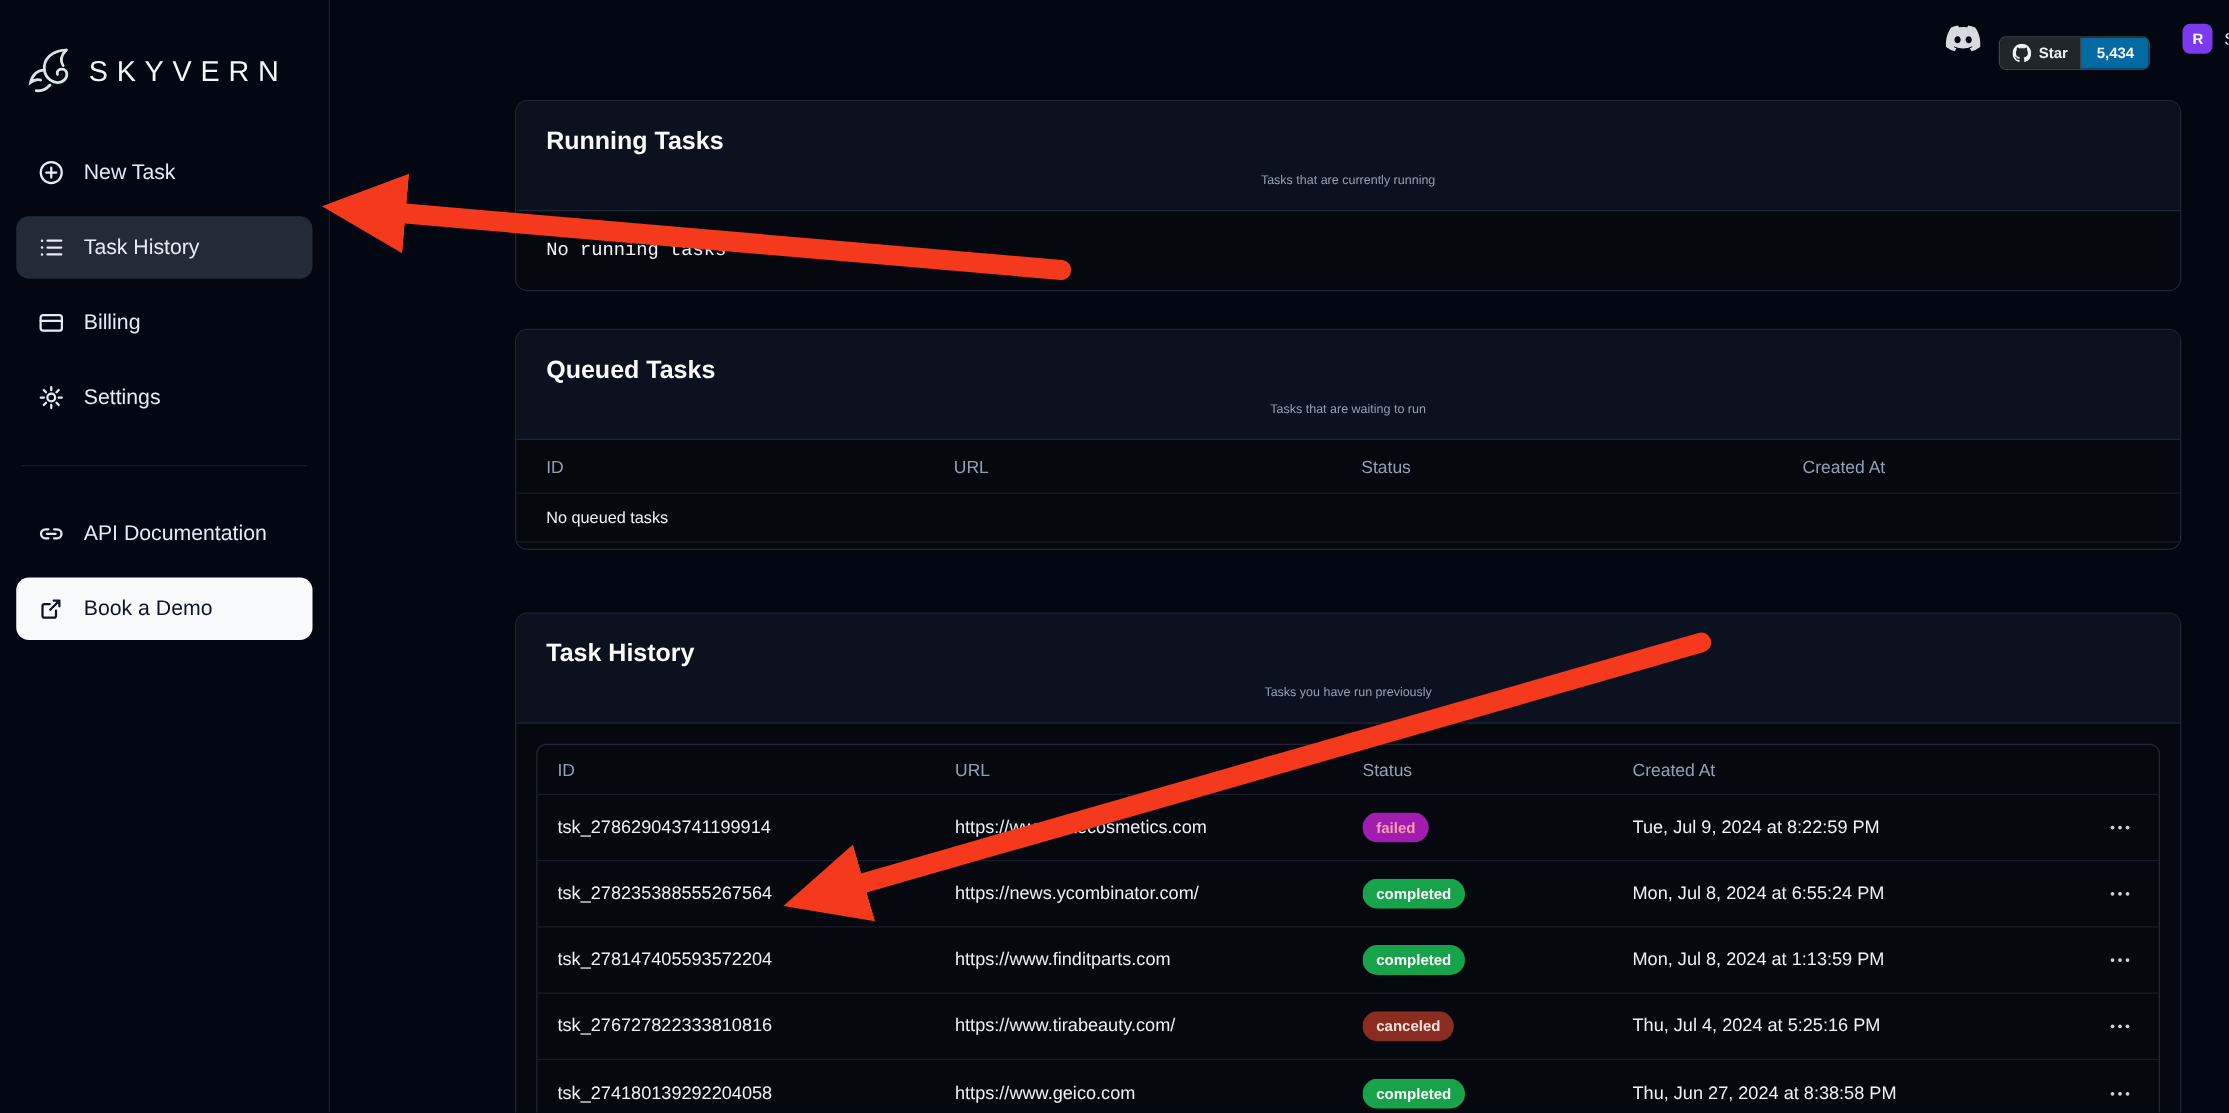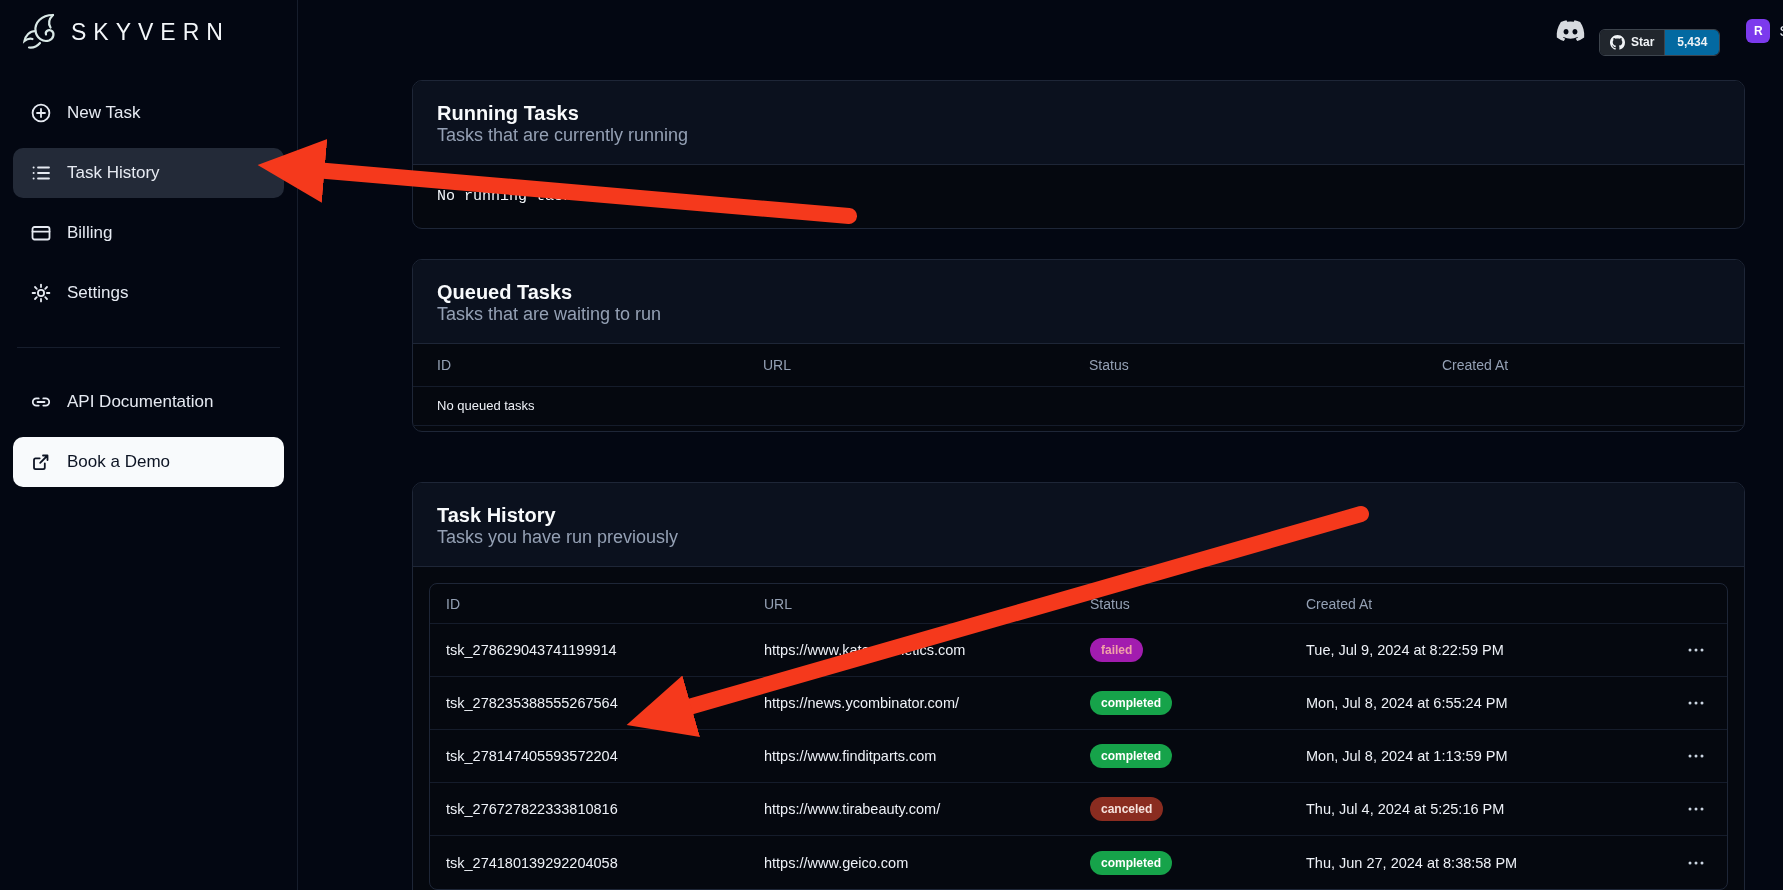--- a/index.html
+++ b/index.html
@@ -8,22 +8,22 @@
     --active-item-bg:#232a38; --demo-button-bg:#f8fafc; --demo-button-text:#0d1424;
     --avatar-bg:#7c3aed; --arrow:#f5391c; --logo:#d9e8e6;
   }
   *{box-sizing:border-box; margin:0; padding:0;}
   html,body{width:1783px; height:890px; overflow:hidden;}
   body{
     background:var(--bg); color:var(--text);
     font-family:"Liberation Sans", sans-serif; position:relative;
   }
   
-  .sidebar{position:absolute; left:0; top:0; bottom:0; width:298px;
-    border-right:1px solid var(--sidebar-border); padding:6px 13px; display:flex; flex-direction:column;text-align:right;}
+  .sidebar{position:absolute; left:0; top:0; bottom:0; width:264px;
+    border-right:1px solid var(--sidebar-border); padding:31px 13px; display:flex; flex-direction:column;text-align:right;}
   .logo-row{display:flex; align-items:center; gap:10px; padding:4px 6px 10px;}
   .logo-text{font-size:23px; letter-spacing:7px; color:#f3f6f9; font-weight:400;}
   .nav{display:flex; flex-direction:column; gap:10px; margin-top:24px;}
   .nav-item{display:flex; align-items:center; gap:15px; height:50px; padding:0 17px;
     border-radius:10px; font-size:17px; color:#e6eaf2; cursor:pointer;}
   .nav-item.active{background:var(--active-item-bg);}
   .nav-item.demo{background:var(--demo-button-bg); color:var(--demo-button-text); font-weight:500;}
   .nav-divider{height:1px; background:var(--sidebar-border); margin:19px 4px;}
   .icon{width:22px; height:22px; flex:0 0 auto; display:block;}
   .icon svg{width:100%; height:100%; display:block;}
@@ -41,21 +41,21 @@
     display:flex; align-items:center; justify-content:center; font-size:12px; font-weight:700; margin-left:26px; cursor:pointer;}
   .edge-text{margin-left:9px; font-size:14px; color:#e8ecf4;}
 
   
   .content{position:absolute; left:412px; top:0; width:1333px; padding-top:80px;}
   .card{border:1px solid var(--border); border-radius:10px; background:var(--card-bg); overflow:hidden;}
   .card + .card{margin-top:30px;}
   .card.history{margin-top:50px;}
   .card-header{padding:20px 24px 18px; background:var(--card-header-bg); border-bottom:1px solid var(--border);}
   .card-title{font-size:20px; font-weight:700; color:#f8fafc; line-height:1.2;}
-  .card-sub{font-size:18px; color:var(--muted); margin-top:0;}
+  .card-sub{font-size:10px; color:var(--muted); margin-top:14px;text-align:center;}
   .empty-row{padding:23px 24px; font-size:15px; color:#f1f5f9;font-family:Liberation Mono, monospace;}
 
   
   .qt-grid{display:grid; grid-template-columns:326px 326px 353px 1fr; padding:0 24px; align-items:center;}
   .qt-head{height:43px; border-bottom:1px solid var(--row-border); color:var(--muted); font-size:14px;}
   .qt-empty{padding:11px 24px 12px; font-size:13px; border-bottom:1px solid var(--row-border);}
   .qt-footpad{height:5px;}
 
   
   .table-wrap{margin:16px; border:1px solid var(--border); border-radius:8px; overflow:hidden;}

